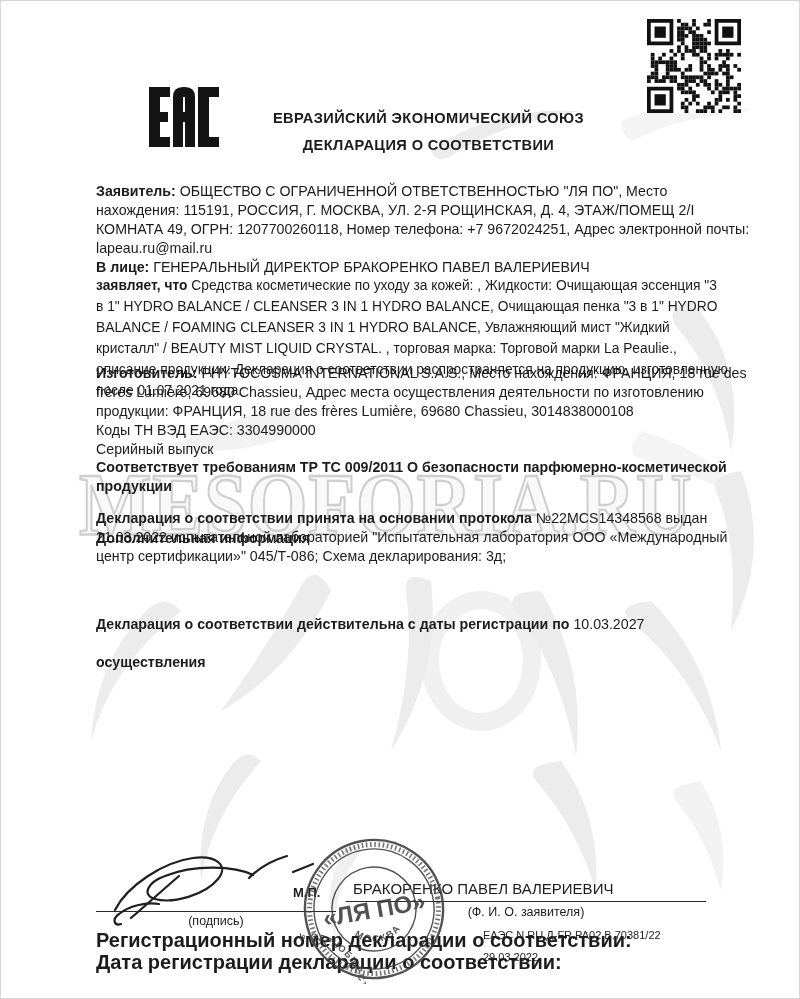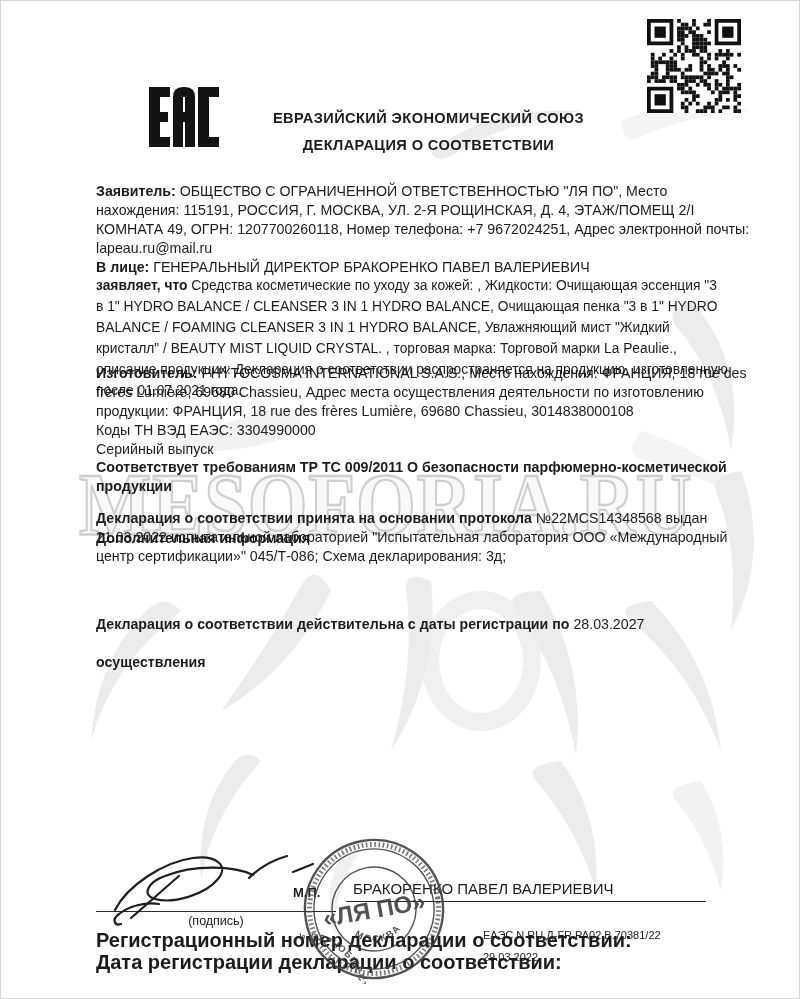--- a/index.html
+++ b/index.html
@@ -323,40 +323,41 @@
 
   <div class="abs para" style="left:95px;top:489px;z-index:2;">
     <b>Декларация о соответствии принята на основании протокола</b><span class="pre"> №22MCS14348568 выдан
 21.03.2022  испытательной лабораторией "Испытательная лаборатория ООО «Международный
 центр сертификации»" 045/Т-086; Схема декларирования: 3д;</span>
   </div>
 
   <div class="abs para b" style="left:95px;top:528px;z-index:2;">Дополнительная информация</div>
 
   <div class="abs para" style="left:95px;top:595px;z-index:2;">
-    <div><b>Декларация о соответствии действительна с даты регистрации по </b><span>28.03.2027</span></div>
+    <div><b>Декларация о соответствии действительна с даты регистрации по </b><span>10.03.2027</span></div>
     <div><b>осуществления</b></div>
   </div>
 
   <svg class="abs" style="left:100px;top:845px;z-index:3;" width="240" height="85" viewBox="0 0 240 85">
     <g fill="none" stroke="#1f1f1f" stroke-width="2.2" stroke-linecap="round">
       <path d="M14,64 C26,40 62,16 92,12 C116,9 128,20 117,33 C104,49 72,58 54,53 C40,49 47,36 64,30 C94,18 134,20 152,29"></path>
       <path d="M30,72 C44,60 64,42 78,30"></path>
       <path d="M148,32 C158,22 172,14 186,10"></path>
       <path d="M192,26 L212,18"></path>
       <path d="M20,78 C14,80 10,74 18,68 C28,60 44,56 58,58"></path>
     </g>
   </svg>
   <div class="abs underline-rule" style="left:95px;top:910px;width:240px;z-index:2;"></div>
   <div class="abs caption" style="left:95px;top:913px;width:240px;text-align:center;z-index:2;">(подпись)</div>
 
   <div class="abs mp" style="left:292px;top:884px;z-index:2;">М.П.</div>
 
   <div class="abs" style="left:352px;top:879px;font-size:15px;z-index:2;">БРАКОРЕНКО ПАВЕЛ ВАЛЕРИЕВИЧ</div>
   <div class="abs underline-rule" style="left:345px;top:900px;width:360px;z-index:2;"></div>
+  <div class="abs caption" style="left:345px;top:904px;width:360px;text-align:center;z-index:2;">(Ф. И. О. заявителя)</div>
 
   <div class="abs reg-label" style="left:95px;top:928px;z-index:2;">Регистрационный номер декларации о соответствии:</div>
   <div class="abs reg-value" style="left:482px;top:928px;z-index:2;">ЕАЭС N RU Д-FR.РА02.В.70381/22</div>
   <div class="abs reg-label" style="left:95px;top:950px;z-index:2;">Дата регистрации декларации о соответствии:</div>
   <div class="abs reg-value" style="left:482px;top:950px;z-index:2;">29.03.2022</div>
 
   <svg class="abs" style="left:298px;top:833px;z-index:4;opacity:.88;" width="150" height="150" viewBox="-75 -75 150 150">
     <g stroke="#3b3b3b" fill="none" transform="rotate(-10)">
       <circle r="69" stroke-width="2.4"></circle>
       <circle r="64.5" stroke-width="5" stroke-dasharray="1.6 2.6" opacity=".8"></circle>

